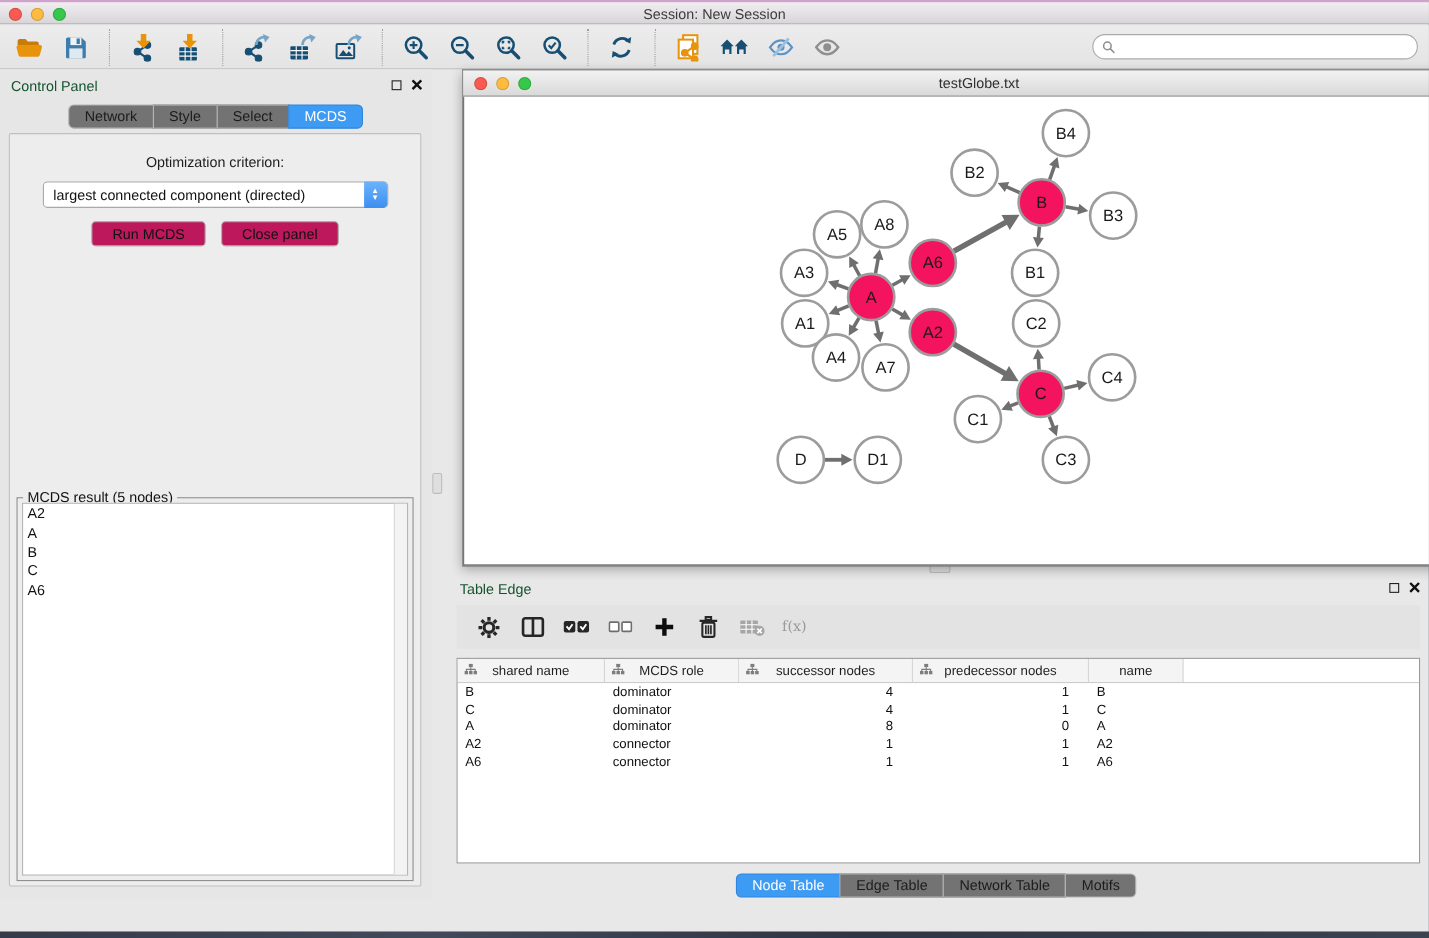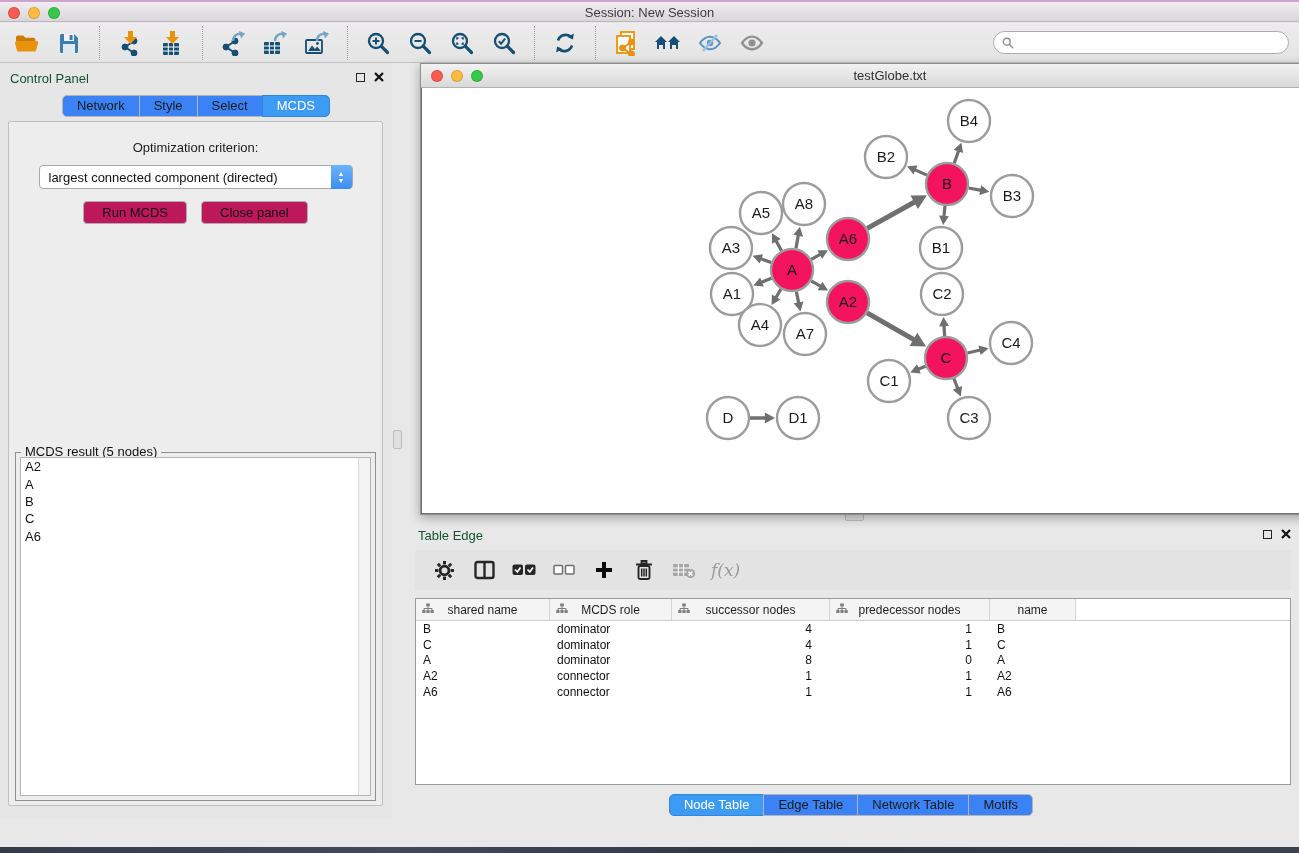--- a/index.html
+++ b/index.html
@@ -30,21 +30,21 @@
   
   .cpanel { position:absolute; left:0; top:63px; width:392px; height:755px; background:#e6e6e6; }
   .panel-head { position:relative; height:26px; }
   .panel-head .ph-title { position:absolute; left:10px; top:8px; font-size:13px; color:#14532d; }
   .winbtns { position:absolute; right:8px; top:9px; display:flex; gap:9px; align-items:center; }
   .float-btn { width:9px; height:9px; border:1.5px solid #222; display:inline-block; }
   .close-btn svg { display:block; }
 
   .seg-tabs { display:flex; justify-content:center; margin-top:6px; }
   .seg-tab { height:22px; line-height:20px; padding:0 14px; font-size:13px; color:#1c1c1c;
-    background:#3b82f6; border:1px solid #b4b4b4; margin-left:-1px; cursor:default; }
+    background:#737373; border:1px solid #b4b4b4; margin-left:-1px; cursor:default; }
   .seg-tab:first-child { border-radius:5px 0 0 5px; margin-left:0; }
   .seg-tab:last-child { border-radius:0 5px 5px 0; }
   .seg-tab.active { background:var(--accent); border-color:#2f86df; color:#fff; }
 
   .cpanel-body { position:absolute; left:8px; right:9px; top:58px; bottom:12px;
     background:#ededed; border:1px solid #c0c0c0; border-radius:2px; }
   .opt-label { text-align:center; font-size:13px; color:#1d1d1d; margin-top:18px; }
   .combo { position:relative; margin:10px auto 0; width:314px; height:24px; background:#fff;
     border:1px solid #a9a9a9; border-radius:4px; }
   .combo .combo-text { position:absolute; left:9px; top:4px; font-size:13px; color:#111; white-space:nowrap; }
@@ -76,21 +76,21 @@
   .net-canvas { position:absolute; left:1px; top:24px; right:1px; bottom:1px; background:#fff; overflow:hidden; }
   .resize-grip { position:absolute; right:1px; bottom:1px; width:12px; height:12px; }
   .graph-node-label { font-size:15px; fill:#1a1a1a; }
 
   
   .tpanel { position:absolute; left:403px; top:520px; width:896px; height:298px; }
   .tpanel .panel-head .ph-title { left:15px; }
   .tpanel-toolbar { position:absolute; left:12px; right:8px; top:30px; height:40px;
     background:#e3e3e3; border-radius:2px; display:flex; align-items:center; gap:14px; padding-left:16px; }
   .tpicon { display:flex; align-items:center; justify-content:center; width:26px; height:26px; }
-  .fx-label { font-family:"DejaVu Serif",serif; font-style:italic; font-size:17px; color:#9a9a9a;text-align:right; }
+  .fx-label { font-family:"DejaVu Serif",serif; font-size:13px; color:#9a9a9a;text-align:right; }
 
   .data-table { position:absolute; left:12px; right:8px; top:78px; height:187px; background:#fff; border:1px solid #9a9a9a; overflow:hidden; }
   .dt-header { display:flex; height:22px; border-bottom:1px solid #cdcdcd; }
   .dt-hcell { position:relative; background:#f4f4f4; border-right:1px solid #d6d6d6; height:100%;
     font-size:12px; color:#1e1e1e; display:flex; align-items:center; justify-content:center; }
   .dt-hcell .hicon { position:absolute; left:6px; top:4px; }
   .dt-row { display:flex; height:15.8px; align-items:center; }
   .dt-cell { font-size:12px; color:#111; overflow:hidden; white-space:nowrap; }
   .dt-cell.al { text-align:left; padding-left:7px; }
   .dt-cell.ar { text-align:right; padding-right:18px; }

